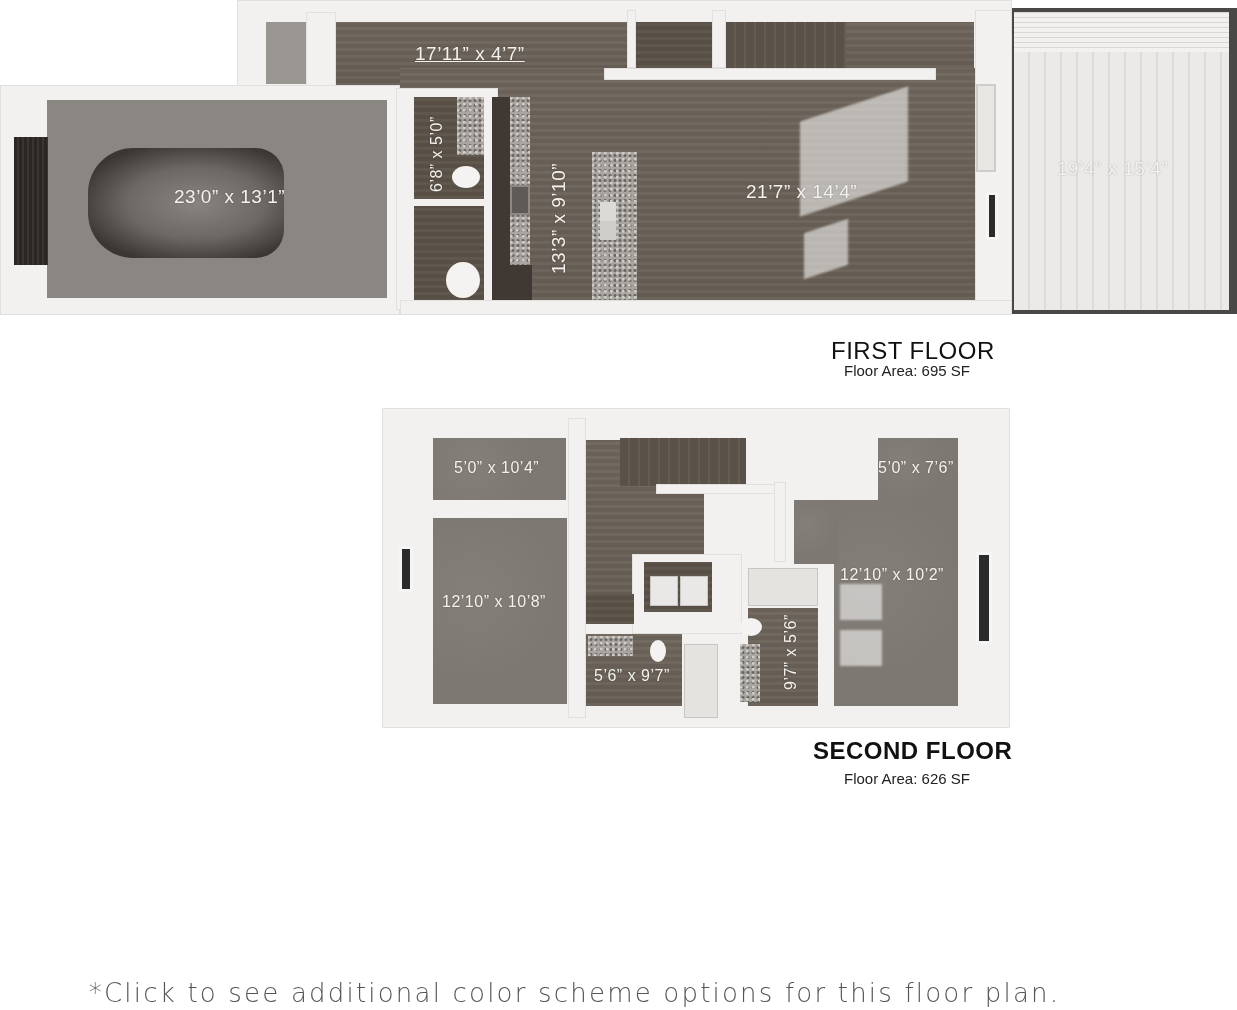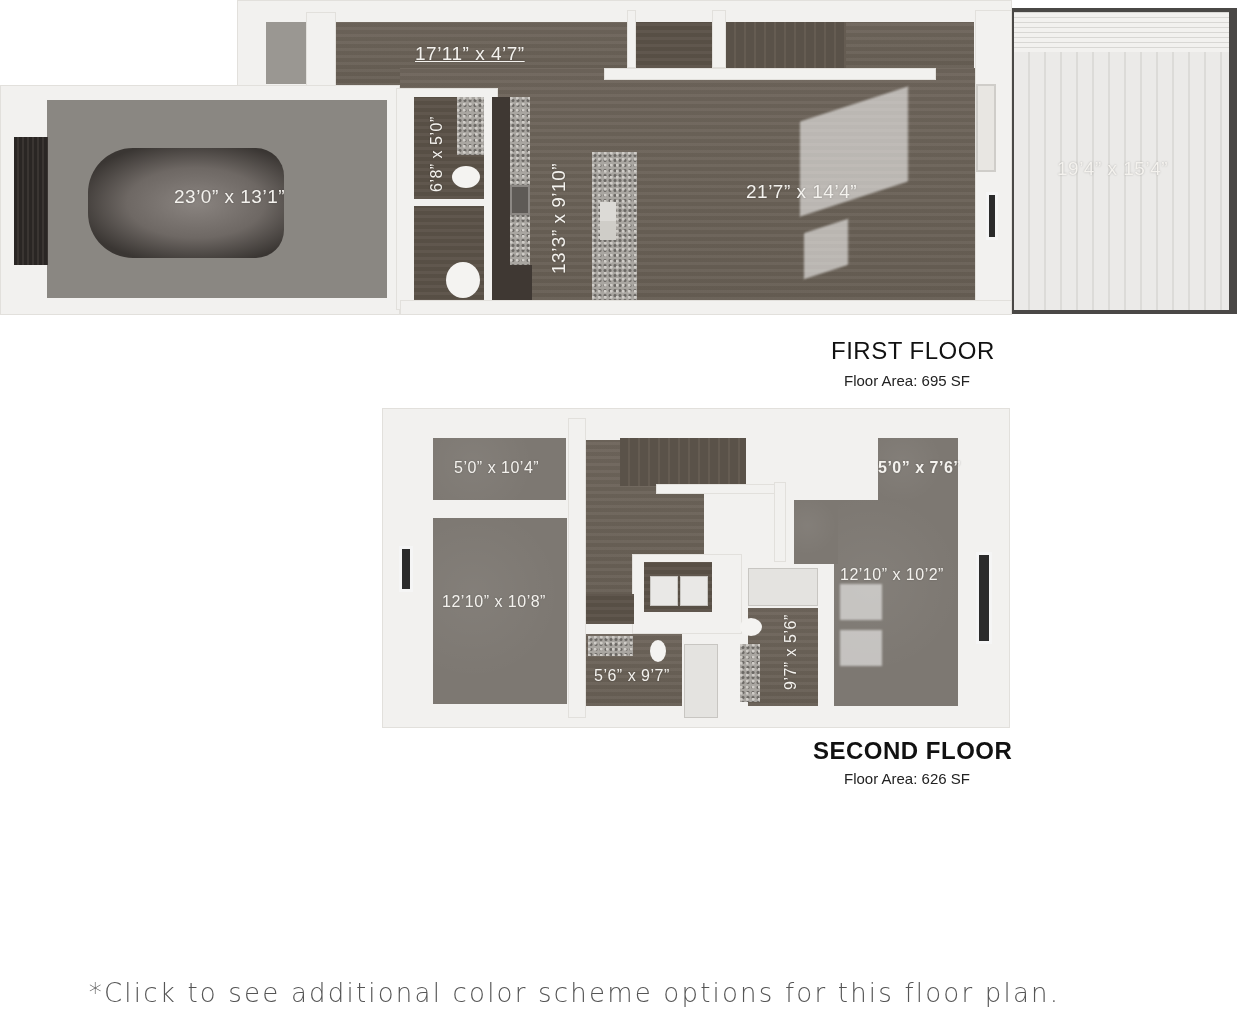--- a/index.html
+++ b/index.html
@@ -86,21 +86,21 @@
   <div class="abs" style="left:1012px;top:8px;width:225px;height:306px;background:#4a4846;"></div>
   <div class="abs patio" style="left:1014px;top:12px;width:215px;height:298px;"></div>
   <div class="abs" style="left:1014px;top:12px;width:215px;height:40px;background:repeating-linear-gradient(0deg,#f2f1ef 0 4px,#d8d7d4 4px 5px);"></div>
 
   <div class="abs dim" style="left:415px;top:43px;text-decoration:underline;">17’11” x 4’7”</div>
   <div class="abs dim" style="left:746px;top:181px;">21’7” x 14’4”</div>
   <div class="abs dim" style="left:1057px;top:158px;">19’4” x 15’4”</div>
 </div>
 
 <div class="abs floor-title" style="left:831px;top:329px;margin-top:8px;">FIRST FLOOR</div>
-<div class="abs floor-area" style="left:844px;top:362px;margin-top:10px;">Floor Area: 695 SF</div>
+<div class="abs floor-area" style="left:844px;top:362px;">Floor Area: 695 SF</div>
 
 <div class="abs" style="left:382px;top:408px;width:628px;height:336px;border-radius:29px;">
 
   <div class="abs wall" style="left:0;top:0;width:628px;height:320px;"></div>
 
   <div class="abs carpet" style="left:51px;top:30px;width:133px;height:62px;"></div>
   <div class="abs dim small" style="left:72px;top:51px;">5’0” x 10’4”</div>
 
   <div class="abs carpet" style="left:51px;top:110px;width:134px;height:186px;"></div>
   <div class="abs window" style="left:17px;top:138px;width:14px;height:46px;"></div>
@@ -125,21 +125,21 @@
   <div class="abs" style="left:302px;top:236px;width:34px;height:74px;background:#e4e3e0;box-shadow:inset 0 0 0 1px #c8c6c2;"></div>
   <div class="abs dim small" style="left:212px;top:259px;">5’6” x 9’7”</div>
 
   <div class="abs" style="left:366px;top:160px;width:70px;height:38px;background:#e4e3e0;box-shadow:inset 0 0 0 1px #c8c6c2;"></div>
   <div class="abs wood" style="left:366px;top:200px;width:70px;height:98px;"></div>
   <div class="abs fixture" style="left:358px;top:210px;width:22px;height:18px;"></div>
   <div class="abs granite" style="left:358px;top:236px;width:20px;height:58px;"></div>
   <div class="abs dim small vert" style="left:400px;top:282px;">9’7” x 5’6”</div>
 
   <div class="abs carpet" style="left:496px;top:30px;width:80px;height:62px;"></div>
-  <div class="abs dim small" style="left:496px;top:51px;font-weight:bold;">5’0” x 7’6”</div>
+  <div class="abs dim small" style="left:496px;top:51px;">5’0” x 7’6”</div>
 
   <div class="abs carpet" style="left:452px;top:92px;width:124px;height:206px;"></div>
   <div class="abs carpet" style="left:412px;top:92px;width:44px;height:64px;"></div>
   <div class="abs light" style="left:458px;top:176px;width:42px;height:36px;"></div>
   <div class="abs light" style="left:458px;top:222px;width:42px;height:36px;"></div>
   <div class="abs window" style="left:594px;top:144px;width:16px;height:92px;"></div>
   <div class="abs dim small" style="left:458px;top:158px;">12’10” x 10’2”</div>
 </div>
 
 <div class="abs floor-title" style="left:813px;top:737px;font-weight:bold;">SECOND FLOOR</div>

